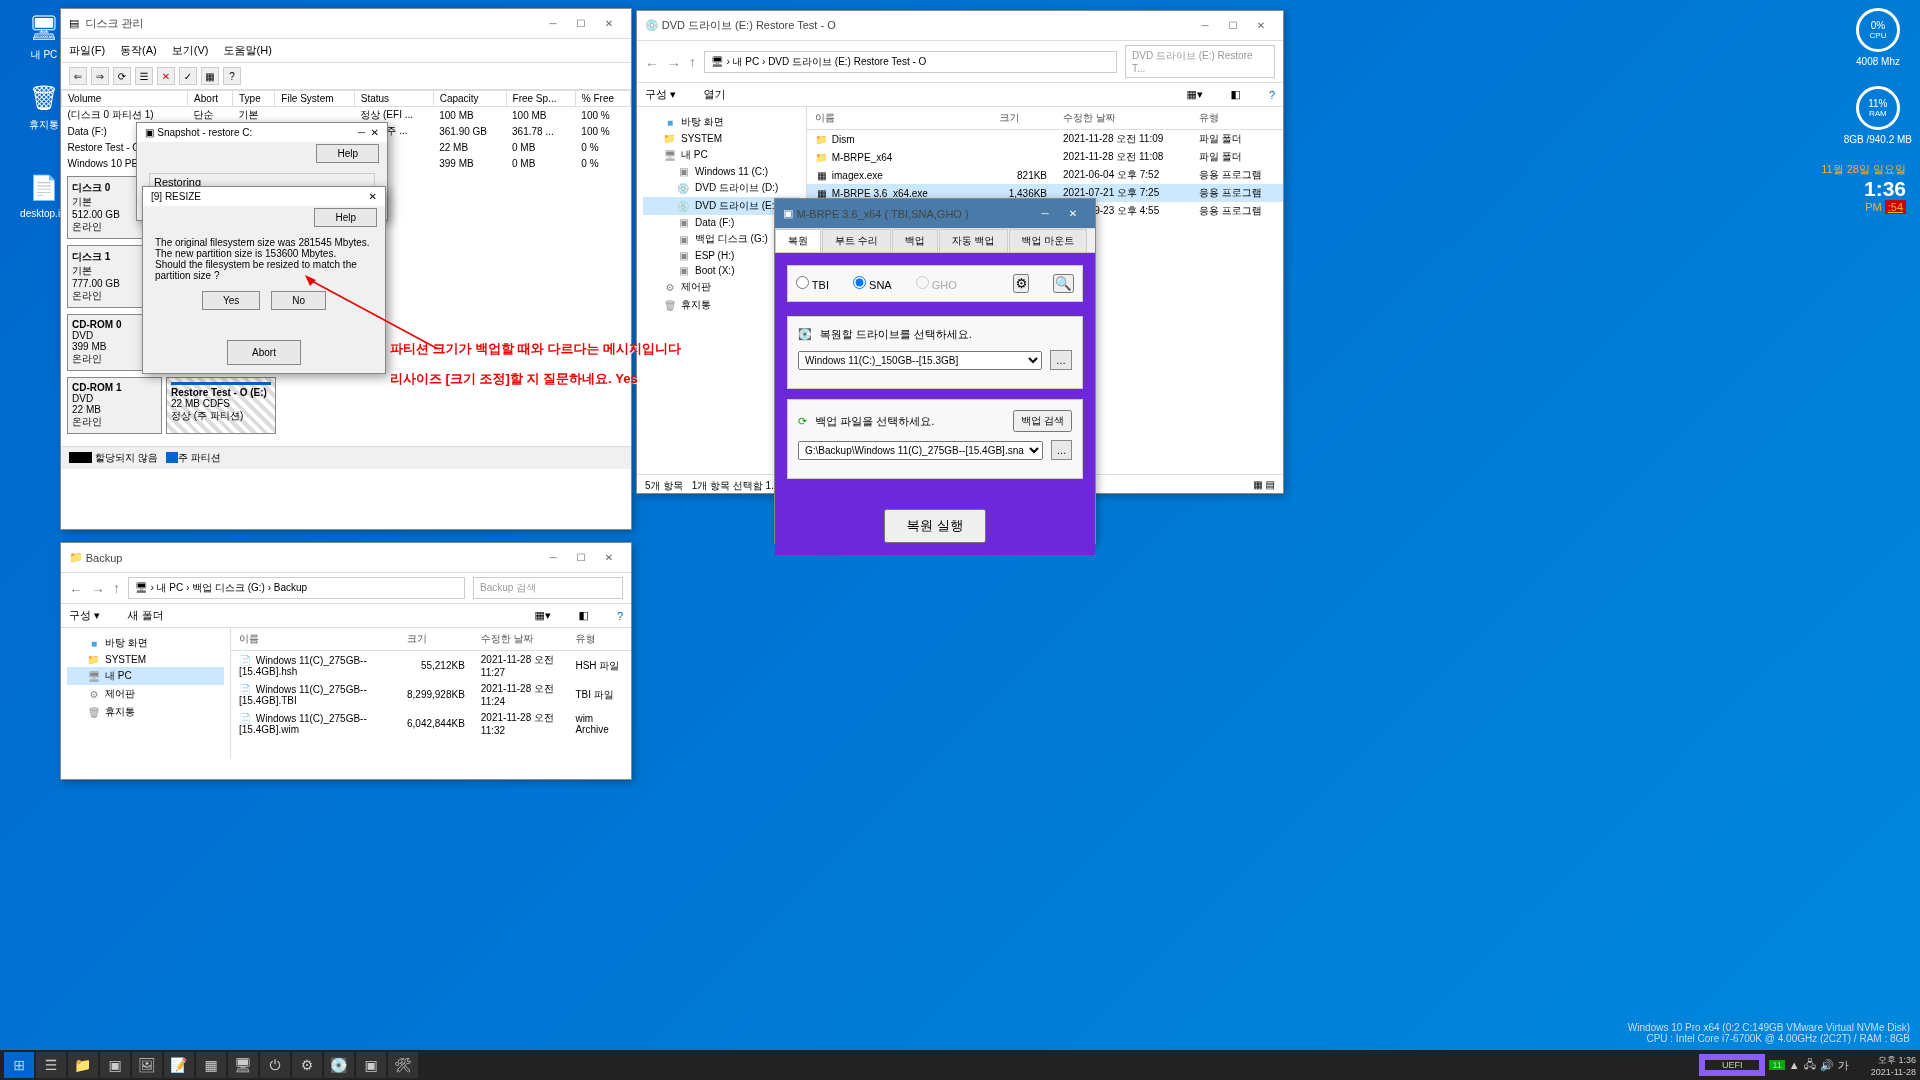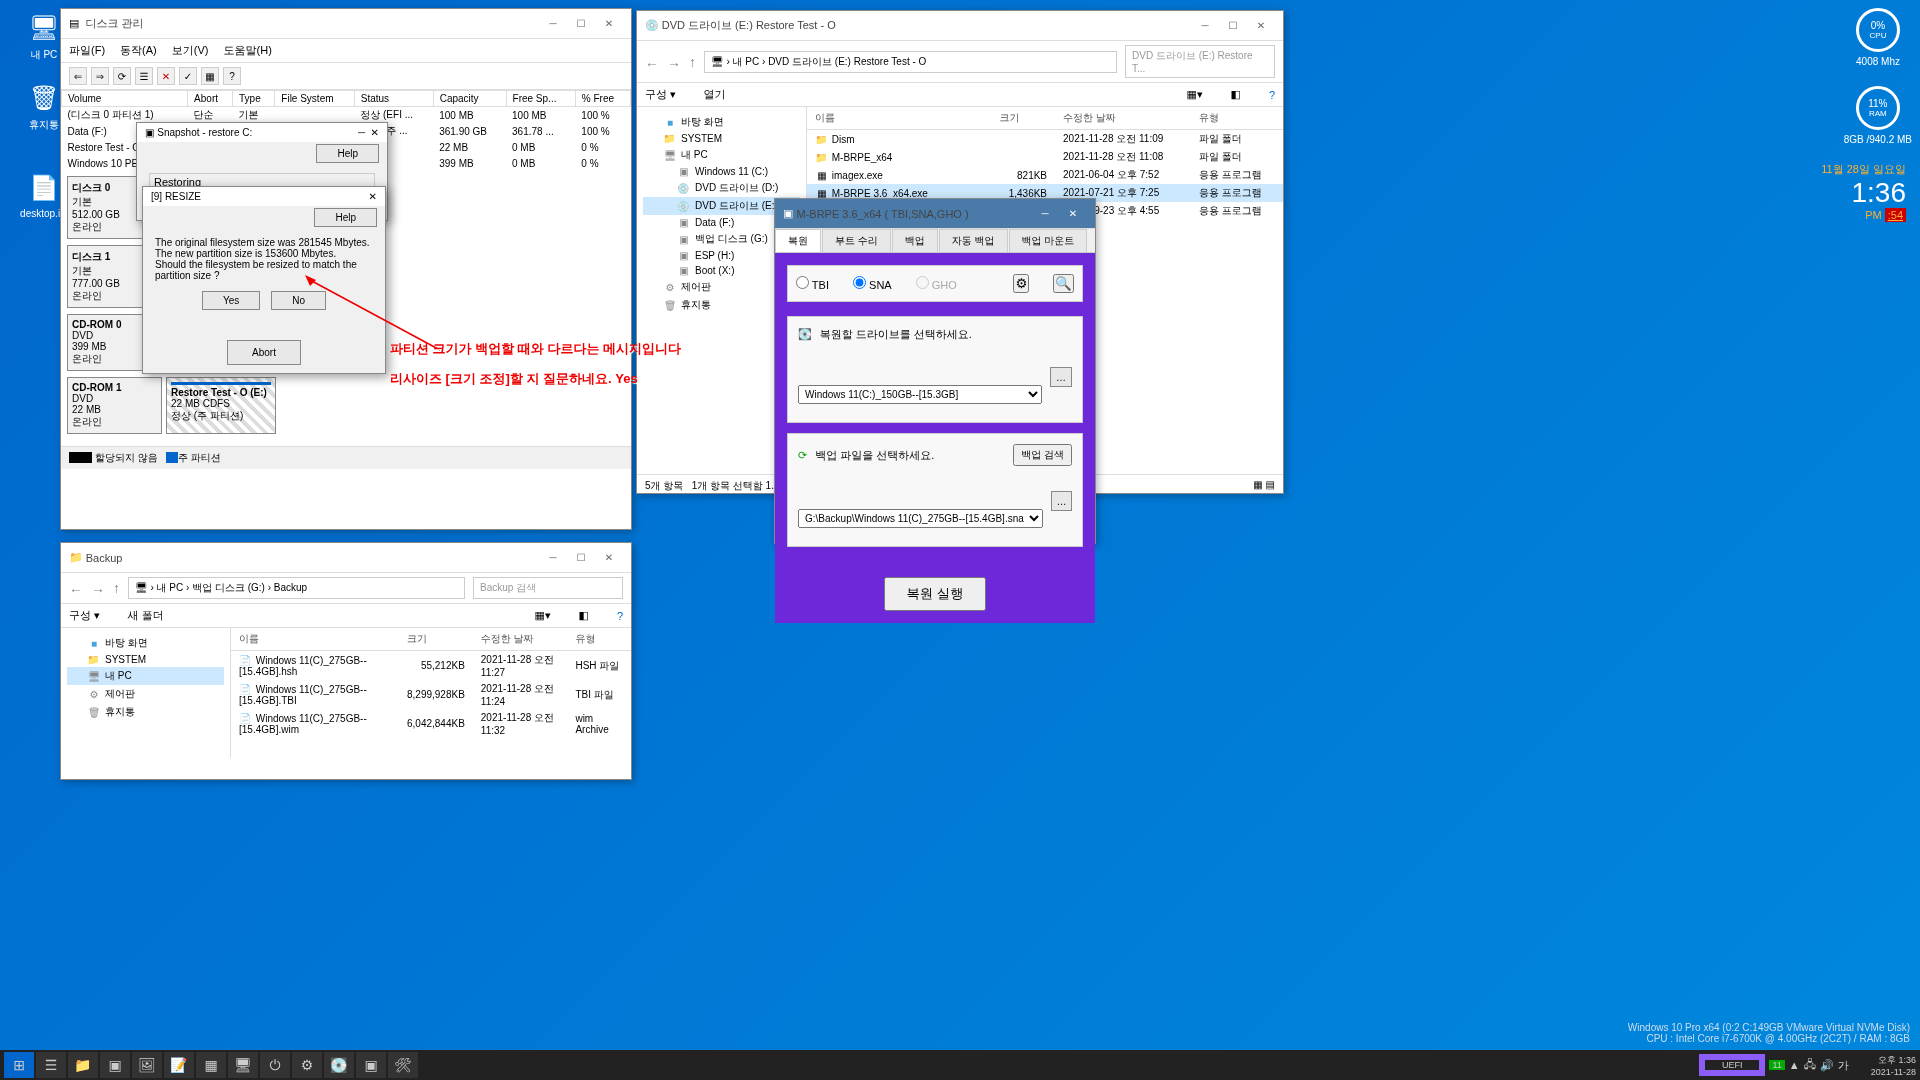--- a/index.html
+++ b/index.html
@@ -43,21 +43,21 @@
 .explorer-files td { padding: 2px 8px; }
 .explorer-files tr.sel td { background: #cce8ff; }
 .explorer-status { border-top: 1px solid #ddd; padding: 4px 8px; font-size: 10px; }
 .brpe-tabs { display: flex; border-bottom: 1px solid #ccc; background: #f0f0f0; }
 .brpe-tabs .tab { padding: 4px 12px; border: 1px solid #ccc; border-bottom: none; background: #e8e8e8; font-size: 10px; margin-right: 1px; }
 .brpe-tabs .tab.active { background: #fff; }
 .brpe-body { padding: 12px; background: #6d28d9; }
 .brpe-radio { border: 1px solid #ccc; padding: 8px; display: flex; gap: 24px; align-items: center; margin-bottom: 14px; background: #f8f8f8; }
 .brpe-sect { border: 1px solid #ccc; padding: 10px; margin-bottom: 10px; background: #f8f8f8; }
 .brpe-sect .srow { display: flex; align-items: center; gap: 8px; margin-bottom: 8px; }
-.brpe-sect select { flex: 1; font-size: 10px; padding: 2px; margin-top: 35px; }
+.brpe-sect select { flex: 1; font-size: 10px; padding: 2px; }
 .brpe-sect .sbtn { width: 22px; height: 20px; border: 1px solid #888; background: #e8e8e8; font-size: 10px; }
 .taskbar { position: absolute; bottom: 0; left: 0; right: 0; height: 30px; background: #222; display: flex; align-items: center; padding: 0 4px; }
 .taskbar .tbtn { width: 30px; height: 26px; display: inline-flex; align-items: center; justify-content: center; color: #ccc; font-size: 14px; margin-right: 2px; background: #333; }
 .tray { margin-left: auto; display: flex; align-items: center; color: #ccc; font-size: 9px; gap: 4px; }
 .tray .tico { font-size: 11px; }
 .gauge-box { position: absolute; color: white; font-size: 10px; text-align: center; }
 .gauge { width: 44px; height: 44px; border: 3px solid #fff; border-radius: 50%; display: flex; flex-direction: column; align-items: center; justify-content: center; margin: 0 auto 4px; }
 .anno { position: absolute; color: #e00; font-weight: bold; font-size: 13px; text-shadow: 1px 1px 1px #fff; }
 .arrow-svg { position: absolute; pointer-events: none; }
 .fico { display: inline-block; width: 14px; text-align: center; }
@@ -87,21 +87,21 @@
 </div>
 <div class="gauge-box" style="right:8px;top:86px">
   <div class="gauge">
       <div>11%</div>
       <div style="font-size:8px">RAM</div>
     </div>
   <div>8GB /940.2 MB</div>
 </div>
 <div style="position:absolute;right:14px;top:162px;color:#ffb030;font-size:11px;text-align:right">
   <div>11월 28일 일요일</div>
-  <div style="font-size:28px;color:#fff;font-weight:normal">1:36</div>
+  <div style="font-size:21px;color:#fff;font-weight:bold">1:36</div>
   <div><span>PM</span> <span style="background:#c00;padding:1px 3px;text-decoration:underline;">:54</span></div>
 </div>
 <div style="position:absolute;right:10px;bottom:36px;color:#cde;font-size:10px;text-align:right">
   <div>Windows 10 Pro x64 (0:2 C:149GB VMware Virtual NVMe Disk)</div>
     <div>CPU : Intel Core i7-6700K @ 4.00GHz (2C2T) / RAM : 8GB</div>
 </div>
 
 <div class="window" style="left:60px;top:8px;width:572px;height:522px">
   <div class="titlebar">
     <span style="margin-right:6px">▤</span>

